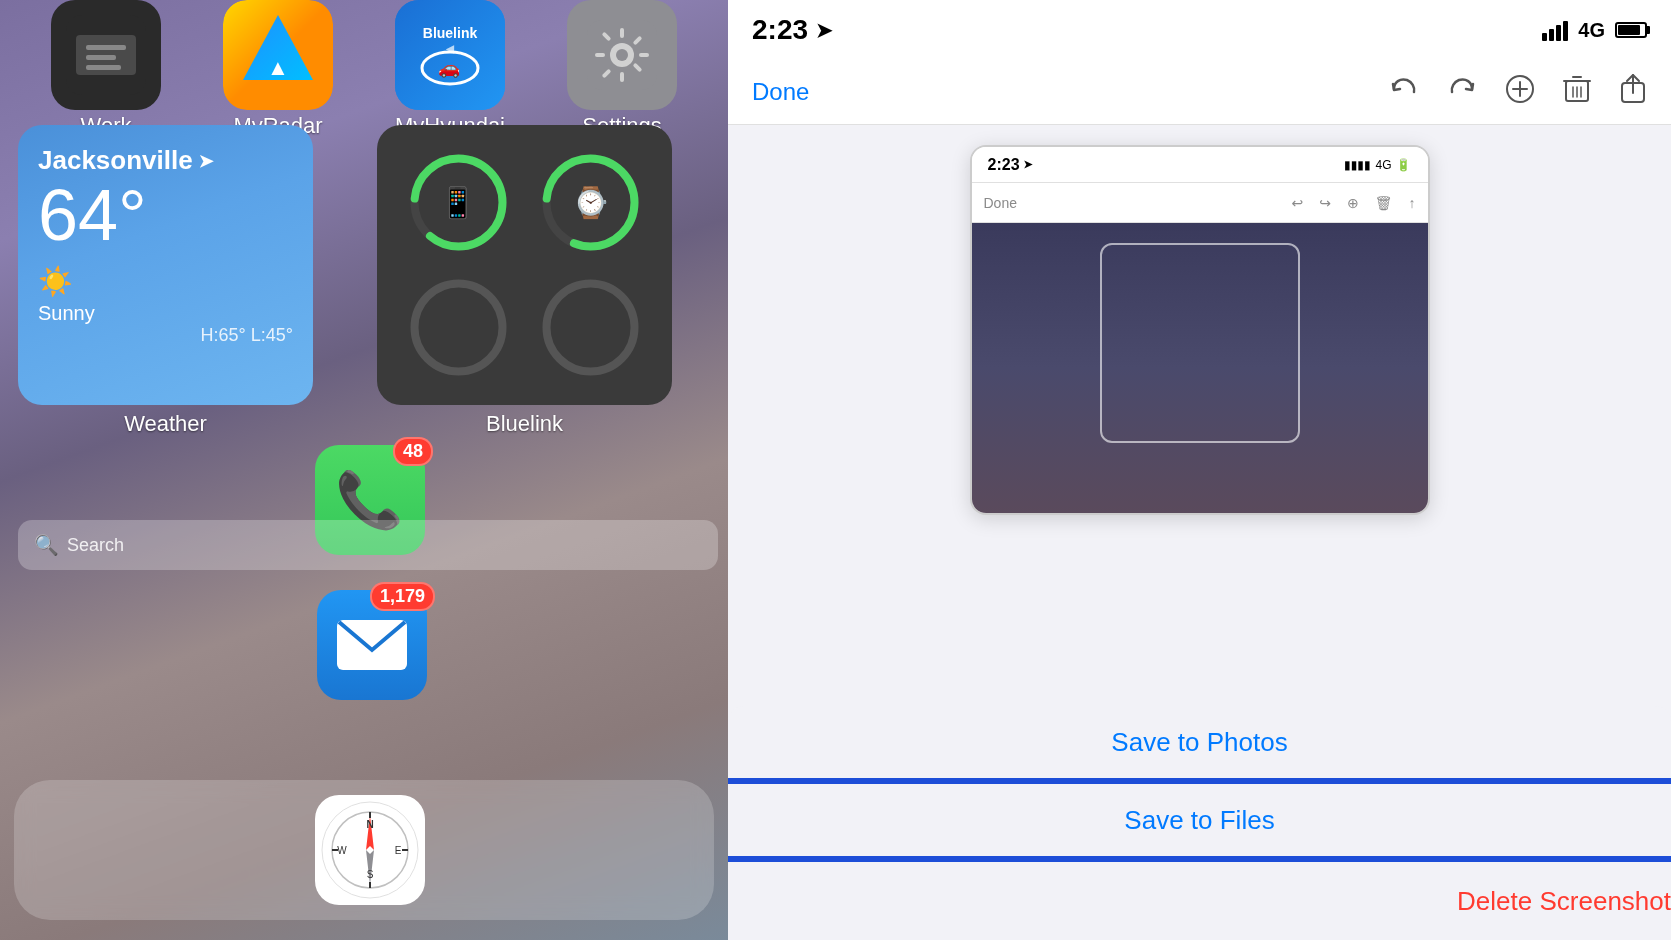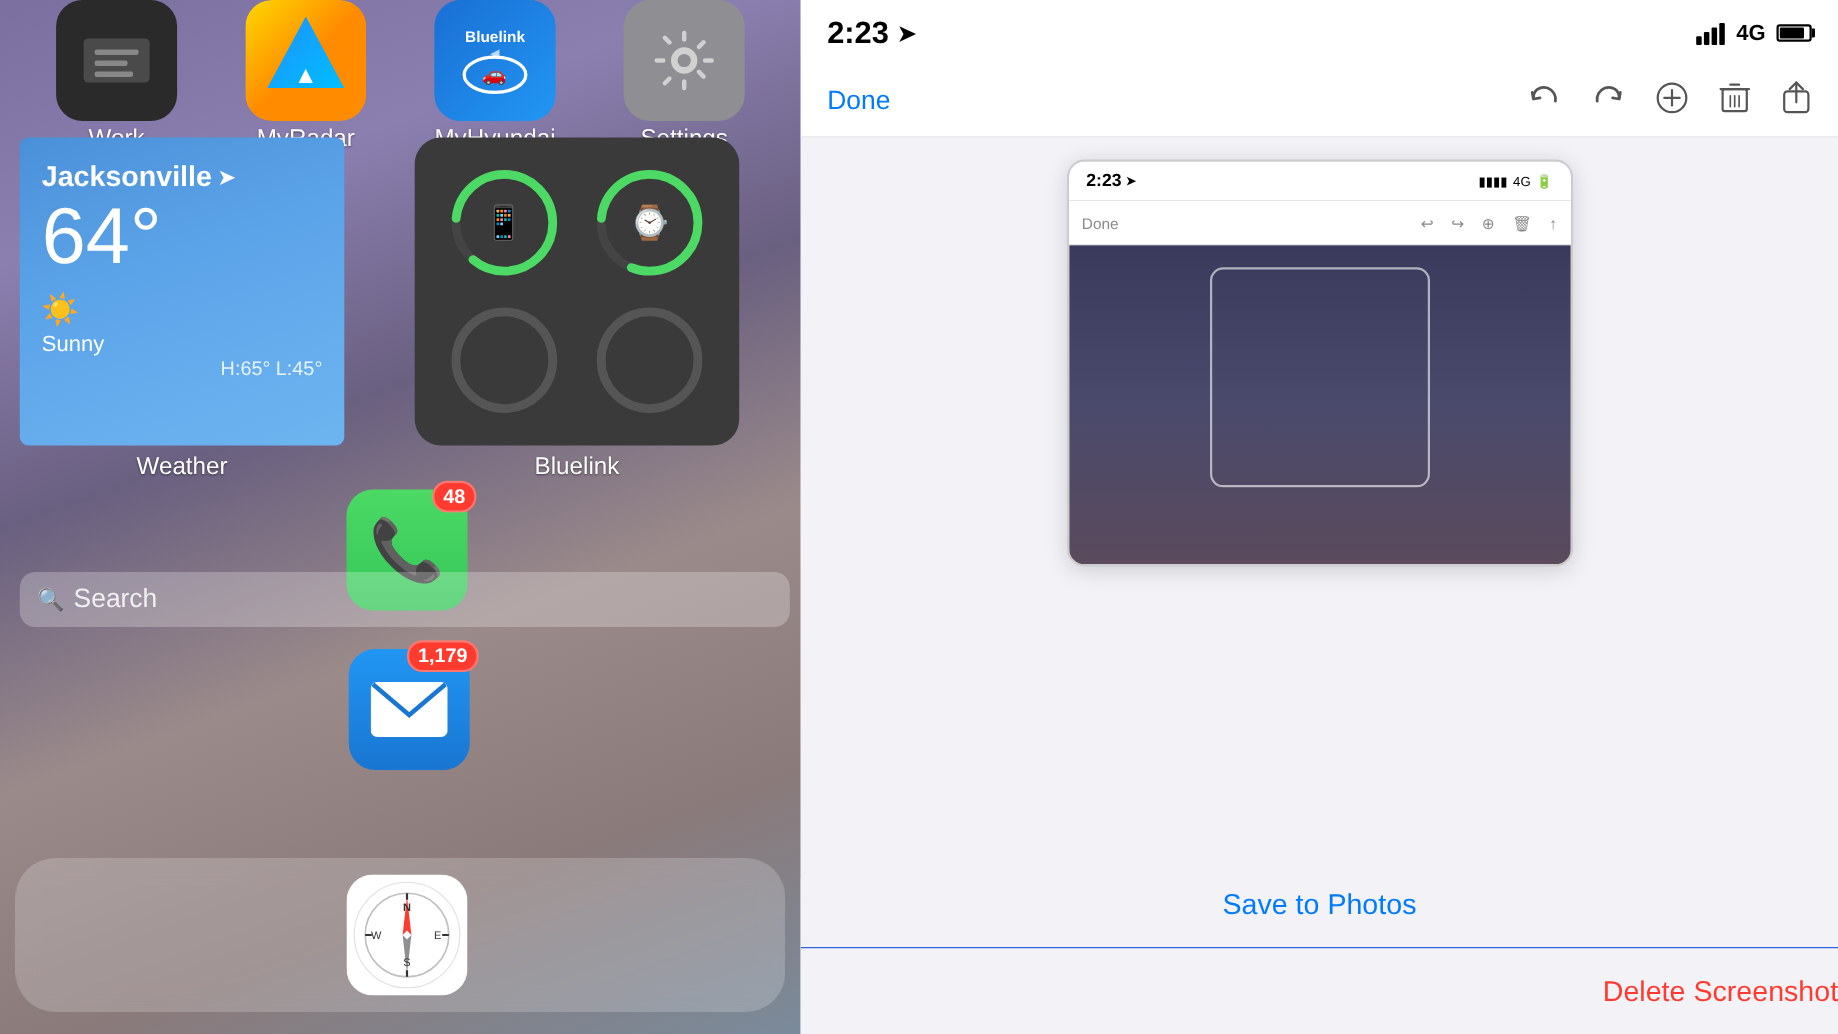--- a/index.html
+++ b/index.html
@@ -74,21 +74,21 @@
       display: flex;
       align-items: center;
       justify-content: center;
     }
 
     
     .weather-widget {
       width: 295px;
       height: 280px;
       background: linear-gradient(160deg, #4a90d9 0%, #5ba3e8 40%, #6db5f0 100%);
-      border-radius: 8px;
+      border-radius: 24px;
       padding: 20px;
       color: white;
       position: absolute;
       top: 125px;
       left: 18px;
     }
     .weather-city {
       font-size: 26px;
       font-weight: 600;
       display: flex;
@@ -213,21 +213,21 @@
       height: 50px;
       background: rgba(255,255,255,0.25);
       border-radius: 14px;
       display: flex;
       align-items: center;
       padding: 0 16px;
       gap: 8px;
     }
     .search-text {
       color: rgba(255,255,255,0.85);
-      font-size: 24px;
+      font-size: 18px;
     }
 
     
     .mail-container {
       position: absolute;
       top: 590px;
       left: 317px;
       display: flex;
       flex-direction: column;
       align-items: center;
@@ -472,21 +472,21 @@
       background: rgba(242, 242, 247, 0.97);
       border-radius: 16px 16px 0 0;
       overflow: hidden;
     }
     .action-item {
       height: 78px;
       display: flex;
       align-items: center;
       justify-content: center;
       cursor: pointer;
-      border-bottom: 1px solid #1d4ed8;
+      border-bottom: 6px solid #1d4ed8;
     }
     .action-item:last-child {
       border-bottom: none;
       justify-content: flex-end;
     }
     .action-item-save-photos {
       color: #007aff;
       font-size: 26px;
     }
     .action-item-save-files {
@@ -778,18 +778,21 @@
       <div class="preview-content">
         <div class="preview-inner-device"></div>
       </div>
     </div>
   </div>
 
   <div class="action-sheet">
     <div class="action-item action-item-save-photos">
       <span>Save to Photos</span>
     </div>
+    <div class="action-item action-item-save-files">
+      <span>Save to Files</span>
+    </div>
     <div class="action-item action-item-delete">
       <span>Delete Screenshot</span>
     </div>
   </div>
 
 </div>
 
 </body></html>

